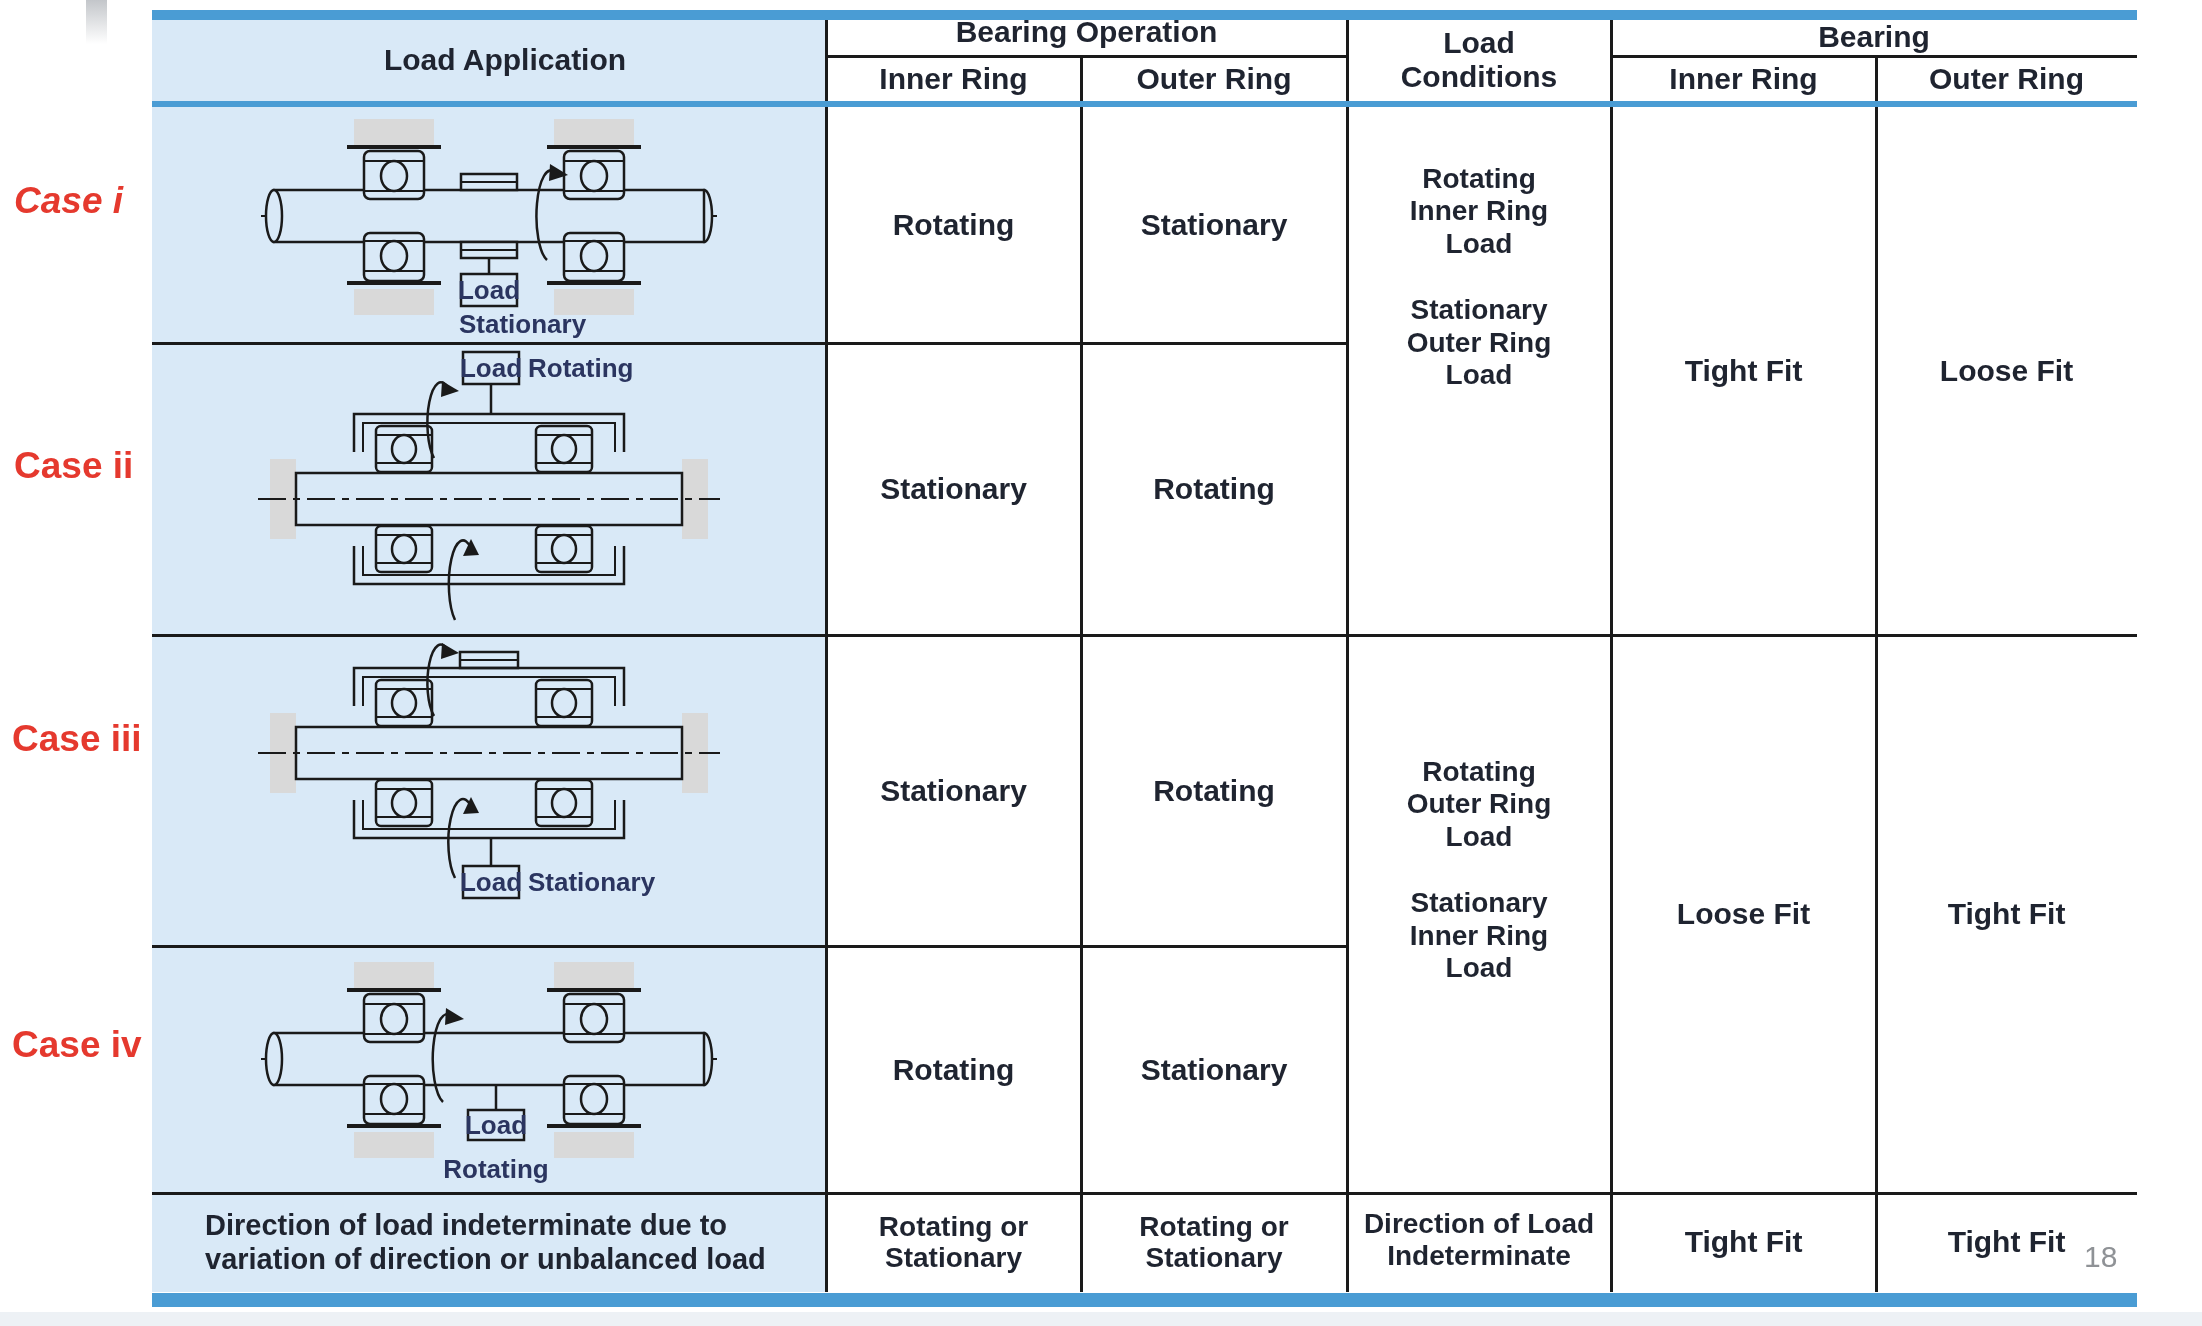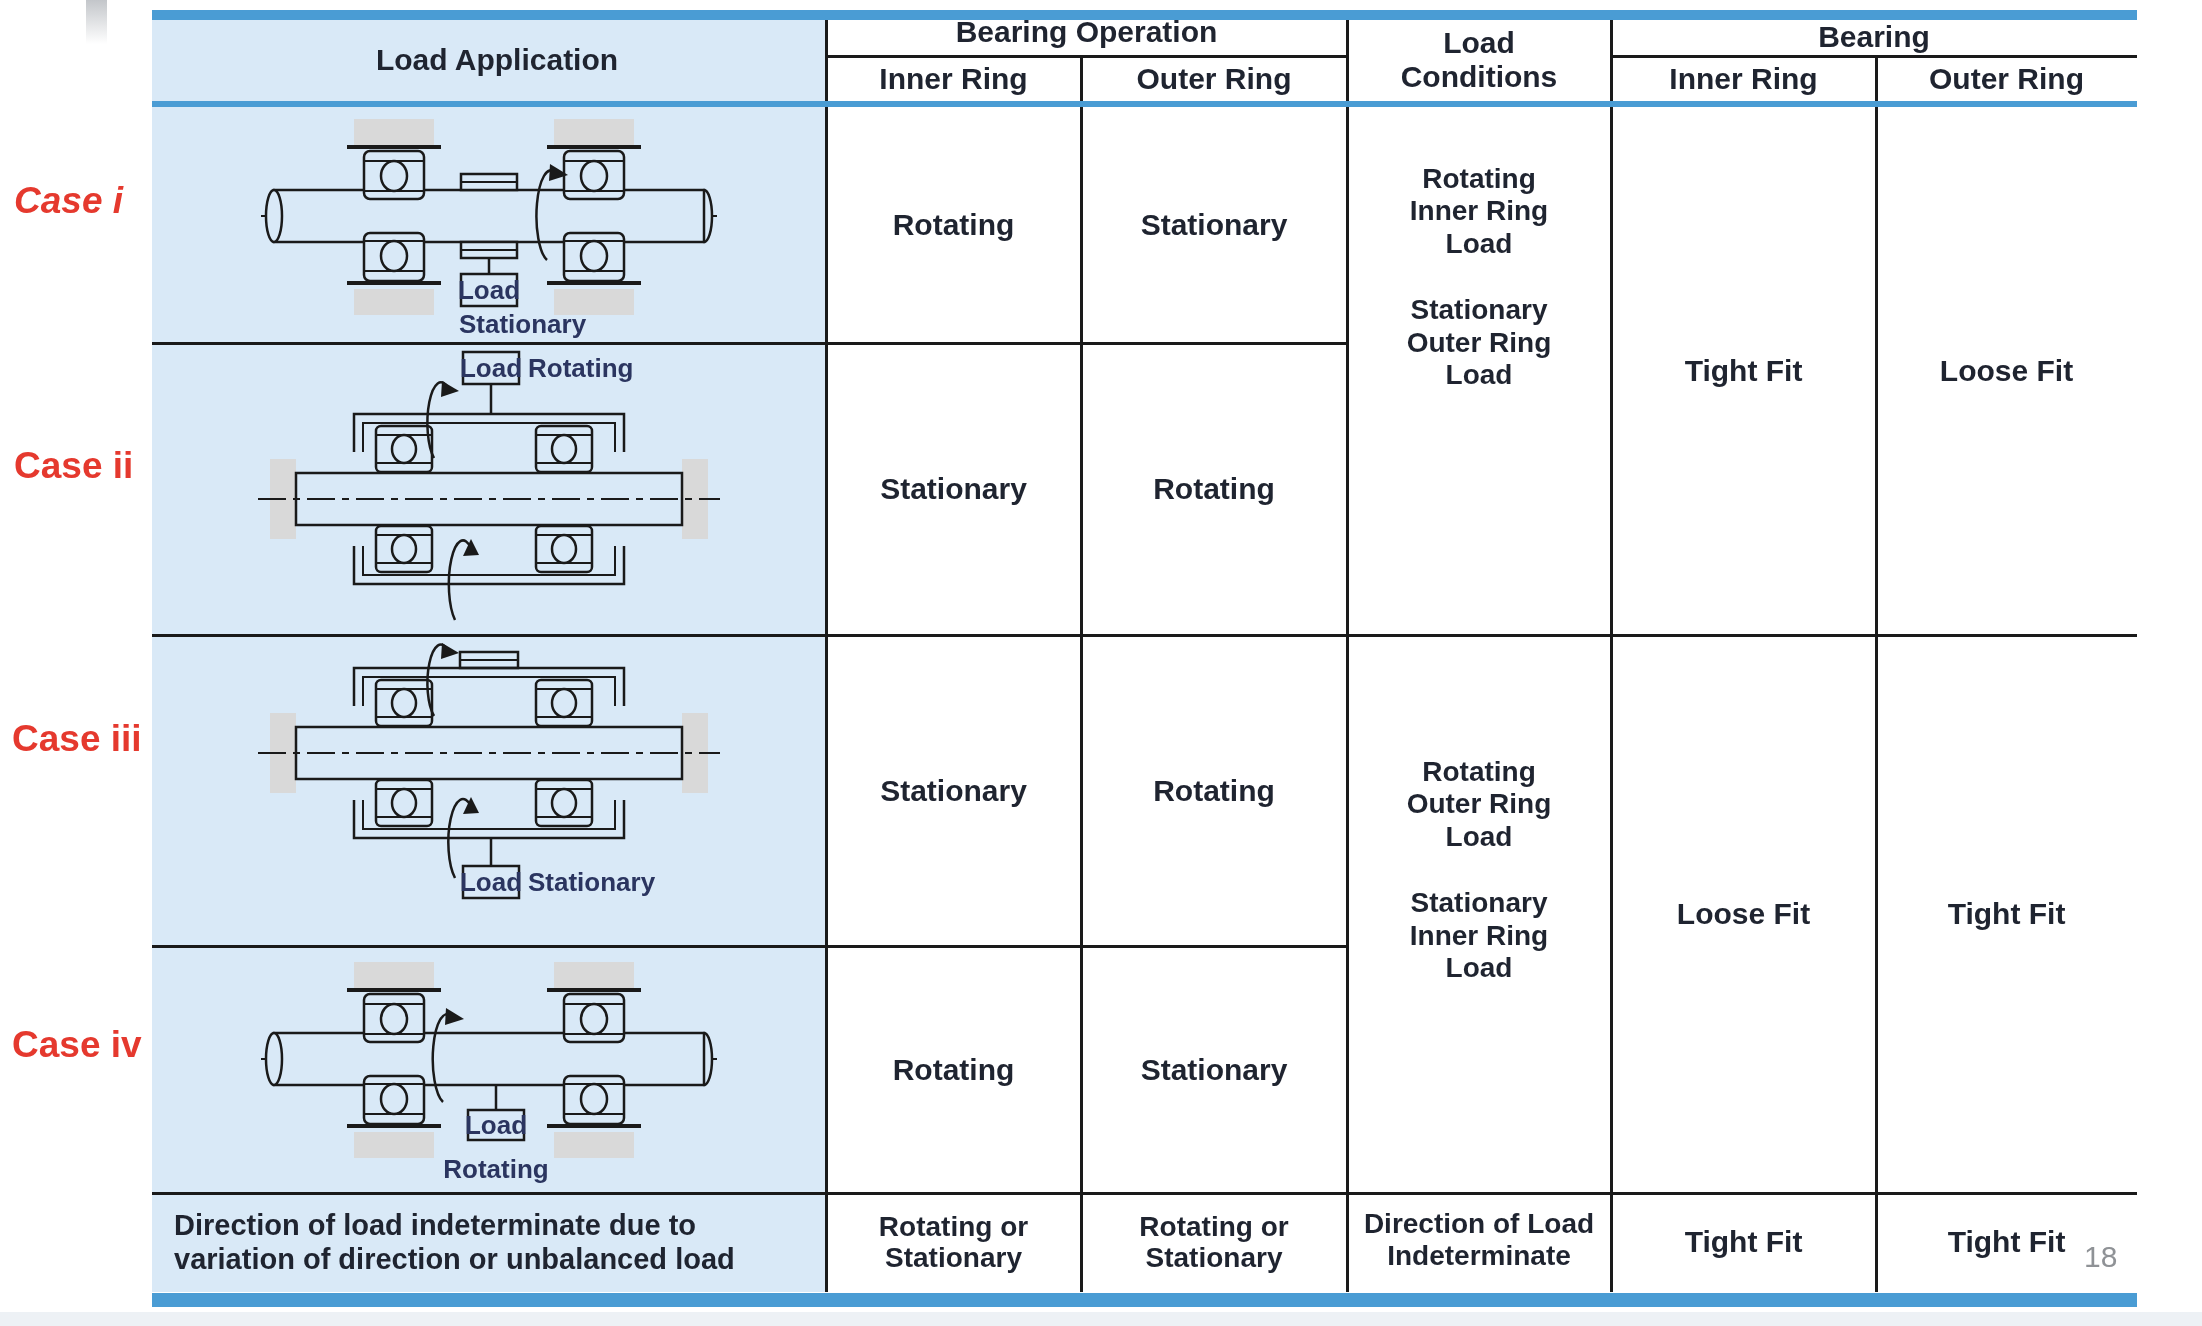--- a/index.html
+++ b/index.html
@@ -15,21 +15,21 @@
   .case-label{color:#e5392e;font-weight:bold;font-size:37px;white-space:nowrap;}
   
   #tbl{left:152px;top:10px;width:1985px;height:1297px;}
   .bluebar{background:#4a9cd4;}
   .lightblue{background:#d9e9f7;}
   .hline,.vline{background:#1a1a1a;}
   
   .cell{position:absolute;display:flex;align-items:center;justify-content:center;
         text-align:center;font-weight:bold;color:#1f2430;font-size:30px;line-height:1.12;}
   .cell .w{display:block;}
-  .left-cell{justify-content:flex-start;text-align:left;}
+  .left-cell{justify-content:center;text-align:left;}
   .loadcond{flex-direction:column;justify-content:flex-start;font-size:28px;line-height:1.16;}
   .loadcond .para{width:180px;}
   .small{font-size:28px;}
   
   #page-number{color:#8f9296;font-size:30px;font-weight:normal;}
   
   svg text{font-family:"Liberation Sans","DejaVu Sans",sans-serif;font-weight:bold;
            font-size:26px;fill:#2b3560;}
   svg .ln{stroke:#1a1a1a;stroke-width:2.5;fill:none;}
   svg .fillbg{fill:#d9e9f7;}
@@ -68,21 +68,21 @@
     <div class="abs hline" style="left:1459px;top:45px;width:526px;height:3px;"></div>
     <div class="abs hline" style="left:0;top:332px;width:1197px;height:3px;"></div>
     <div class="abs hline" style="left:0;top:624px;width:1985px;height:3px;"></div>
     <div class="abs hline" style="left:0;top:935px;width:1197px;height:3px;"></div>
     <div class="abs hline" style="left:0;top:1182px;width:1985px;height:3px;"></div>
 
     <div class="abs bluebar" style="left:0;top:0;width:1985px;height:10px;"></div>
     <div class="abs bluebar" style="left:0;top:91px;width:1985px;height:6px;"></div>
     <div class="abs bluebar" style="left:0;top:1283px;width:1985px;height:14px;"></div>
 
-    <div class="cell" style="left:8px;top:9px;width:674px;height:82px;">Load Application</div>
+    <div class="cell" style="left:16px;top:9px;width:674px;height:82px;">Load Application</div>
     <div class="cell" style="left:674px;top:4px;width:521px;height:36px;">Bearing Operation</div>
     <div class="cell" style="left:674px;top:47px;width:255px;height:44px;">Inner Ring</div>
     <div class="cell" style="left:929px;top:47px;width:266px;height:44px;">Outer Ring</div>
     <div class="cell" style="left:1195px;top:9px;width:264px;height:82px;">
       <span class="w" style="width:170px;">Load Conditions</span>
     </div>
     <div class="cell" style="left:1459px;top:9px;width:526px;height:36px;">Bearing</div>
     <div class="cell" style="left:1459px;top:47px;width:265px;height:44px;">Inner Ring</div>
     <div class="cell" style="left:1724px;top:47px;width:261px;height:44px;">Outer Ring</div>
 

